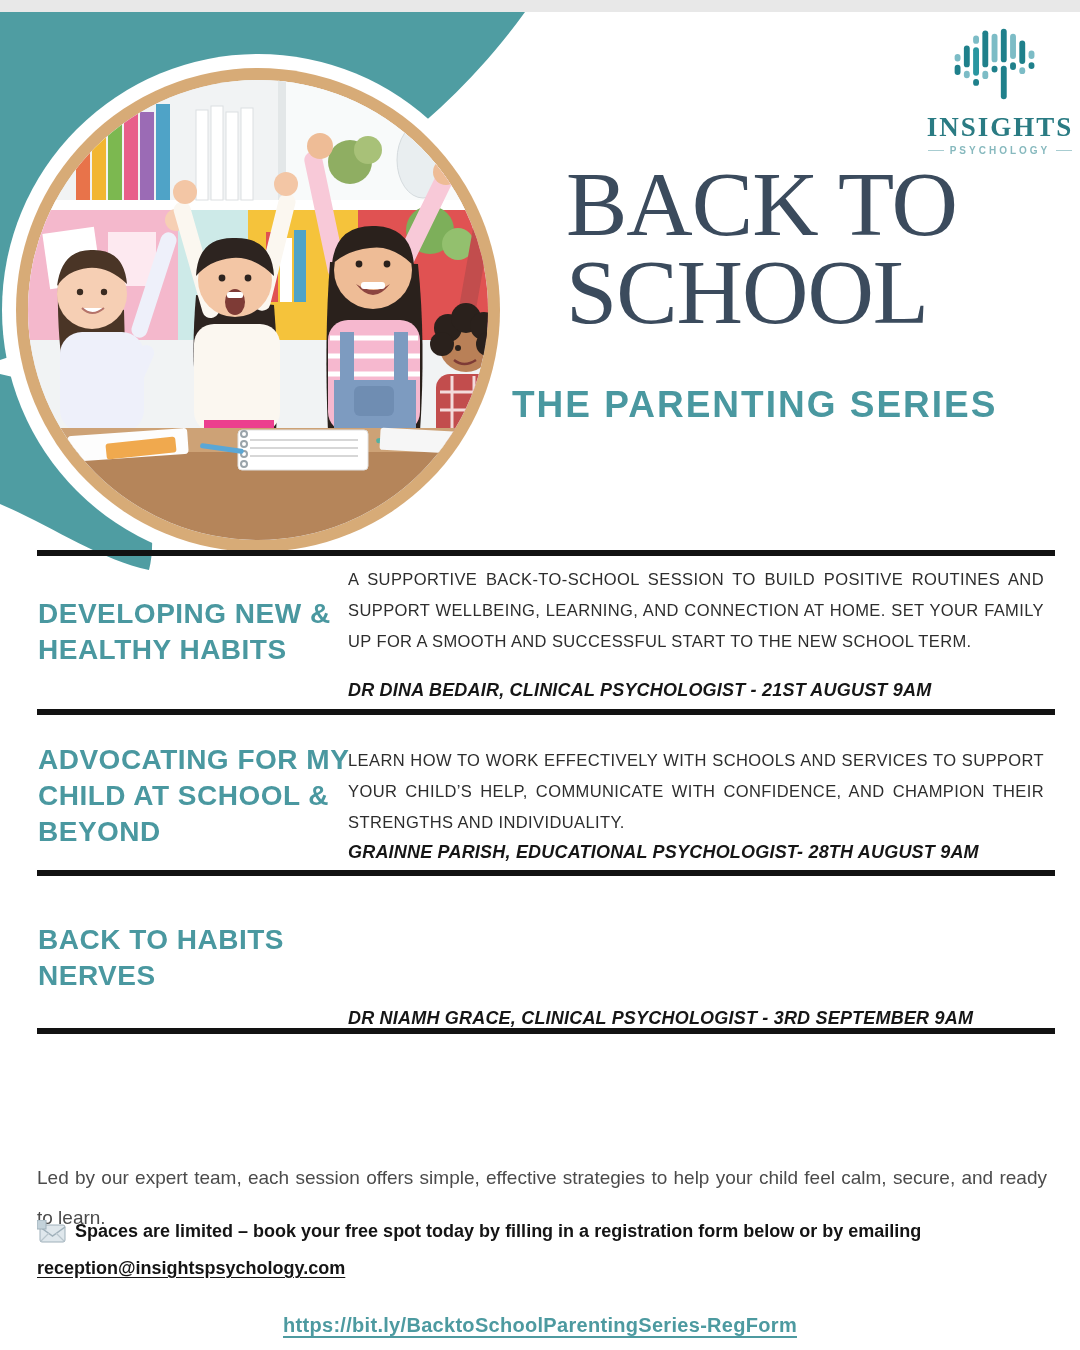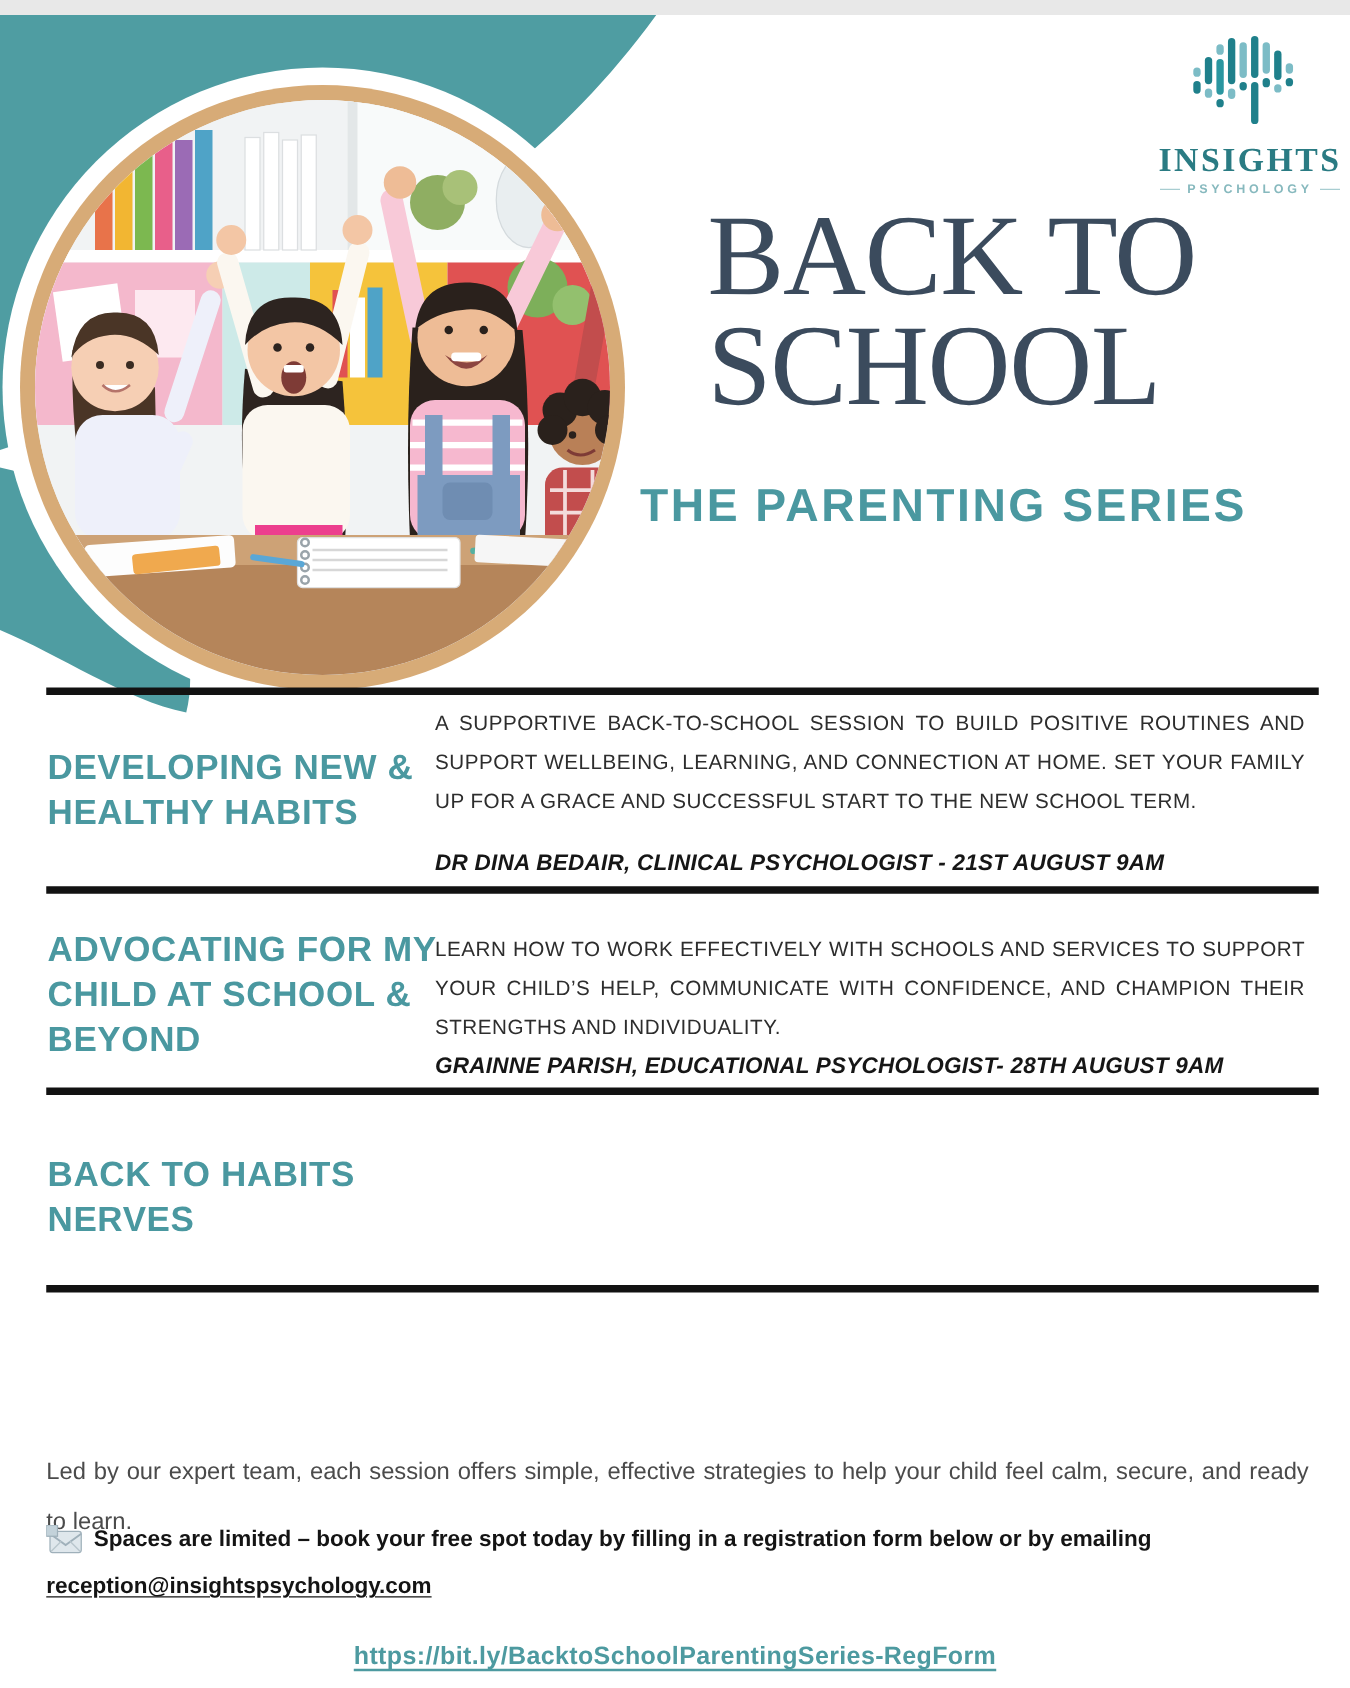--- a/index.html
+++ b/index.html
@@ -267,28 +267,29 @@
     <div>SCHOOL</div>
   </div>
   <div class="subtitle">THE PARENTING SERIES</div>
 
   <div class="rule" style="top:538px"></div>
   <div class="rule" style="top:697px"></div>
   <div class="rule" style="top:858px"></div>
   <div class="rule" style="top:1016px"></div>
 
   <div class="session-title" style="top:584px">DEVELOPING NEW &amp; HEALTHY HABITS</div>
-  <div class="session-desc" style="top:552px">A SUPPORTIVE BACK-TO-SCHOOL SESSION TO BUILD POSITIVE ROUTINES AND SUPPORT WELLBEING, LEARNING, AND CONNECTION AT HOME. SET YOUR FAMILY UP FOR A GRACE AND SUCCESSFUL START TO THE NEW SCHOOL TERM.</div>
+  <div class="session-desc" style="top:552px">A SUPPORTIVE BACK-TO-SCHOOL SESSION TO BUILD POSITIVE ROUTINES AND SUPPORT WELLBEING, LEARNING, AND CONNECTION AT HOME. SET YOUR FAMILY UP FOR A SMOOTH AND SUCCESSFUL START TO THE NEW SCHOOL TERM.</div>
   <div class="session-presenter" style="top:668px">DR DINA BEDAIR, CLINICAL PSYCHOLOGIST - 21ST AUGUST 9AM</div>
 
   <div class="session-title" style="top:730px">ADVOCATING FOR MY CHILD AT SCHOOL &amp; BEYOND</div>
   <div class="session-desc" style="top:733px">LEARN HOW TO WORK EFFECTIVELY WITH SCHOOLS AND SERVICES TO SUPPORT YOUR CHILD’S HELP, COMMUNICATE WITH CONFIDENCE, AND CHAMPION THEIR STRENGTHS AND INDIVIDUALITY.</div>
   <div class="session-presenter" style="top:830px">GRAINNE PARISH, EDUCATIONAL PSYCHOLOGIST- 28TH AUGUST 9AM</div>
 
   <div class="session-title" style="top:910px">BACK TO HABITS NERVES</div>
+  <div class="session-presenter" style="top:996px">DR NIAMH GRACE, CLINICAL PSYCHOLOGIST - 3RD SEPTEMBER 9AM</div>
 
   <div class="outro-para" style="top:1146px">Led by our expert team, each session offers simple, effective strategies to help your child feel calm, secure, and ready to learn.</div>
 
   <div class="cta-line">
     <svg width="30" height="24" viewBox="0 0 30 24" style="flex:0 0 auto; margin-top:2px">
       <rect x="3" y="5" width="25" height="17" rx="2" fill="#dfe7ec" stroke="#9fb0ba"></rect>
       <path d="M3,7 L15.5,16 L28,7" fill="none" stroke="#9fb0ba" stroke-width="1.5"></path>
       <path d="M4,21 L12,13 M27,21 L19,13" stroke="#b9c6cd" stroke-width="1.2"></path>
       <rect x="0" y="0" width="9" height="9" fill="#c3d2da" stroke="#9fb0ba"></rect>
     </svg>

